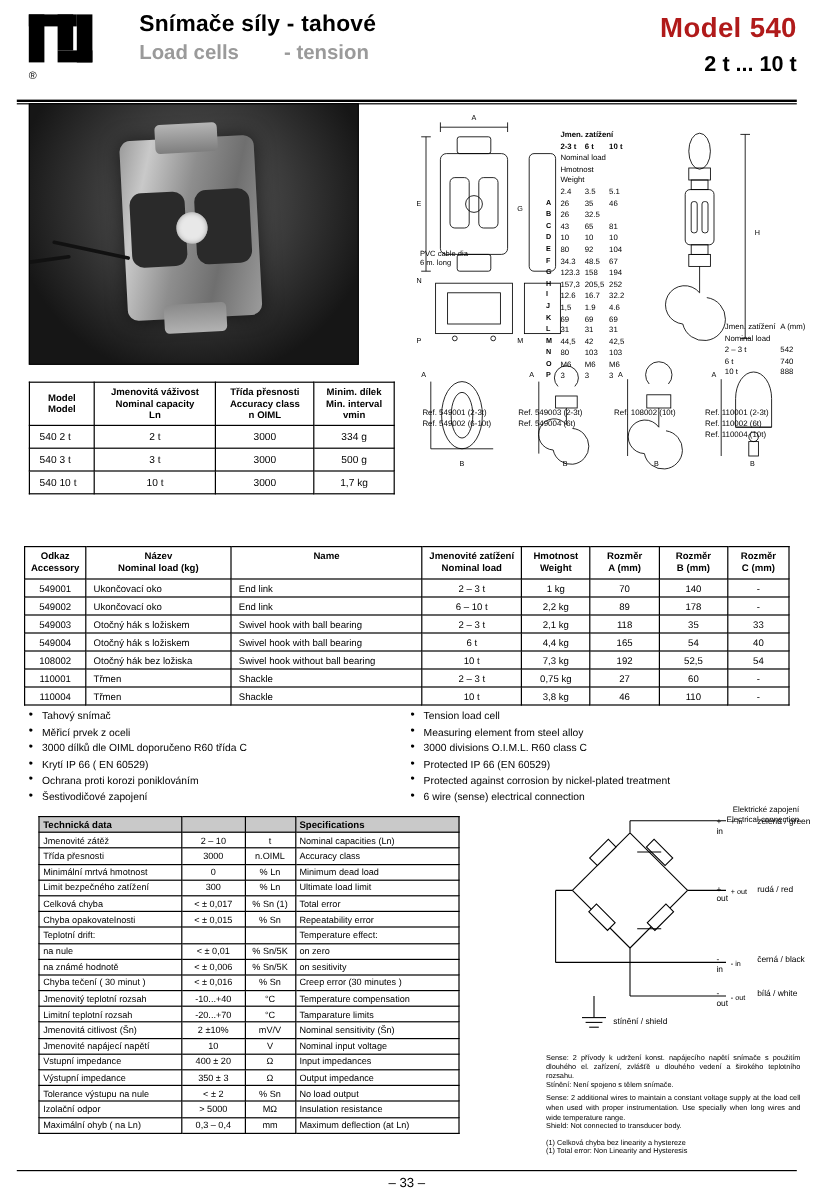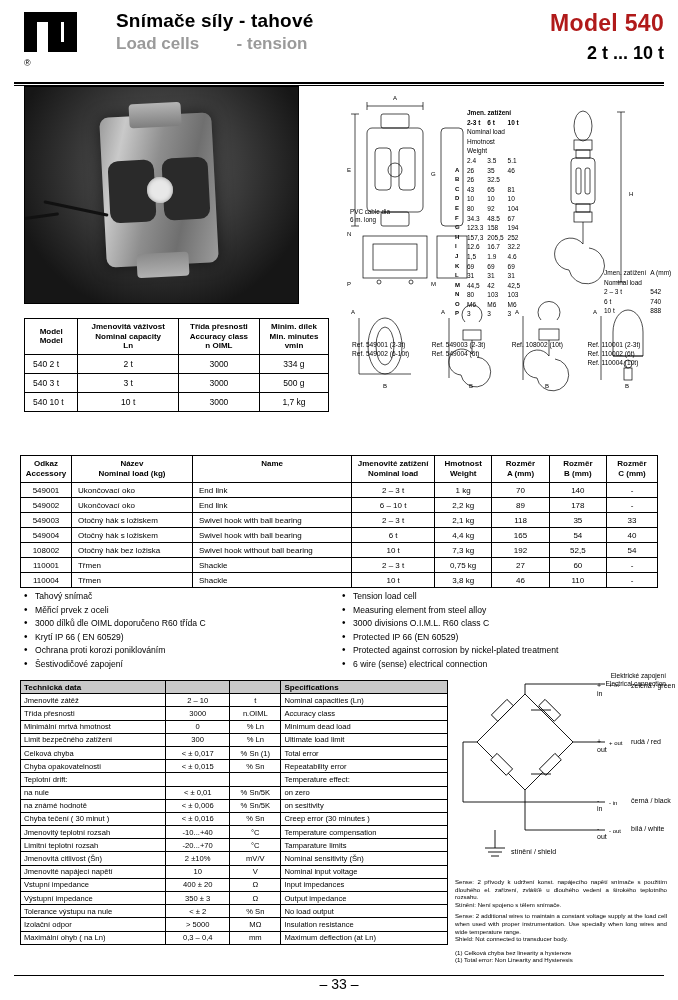--- a/index.html
+++ b/index.html
@@ -71,21 +71,21 @@
   .acc-table td { font-size:8px; text-align:center; padding:2.5px 2px; }
   .acc-table td.l { text-align:left; padding-left:6px; }
 
   
   .bullets { position:absolute; left:24px; top:590px; width:636px; display:flex; }
   .bullets ul { list-style:none; margin:0; padding:0; width:50%; }
   .bullets li { font-size:8.6px; line-height:13.5px; padding-left:11px; position:relative; }
   .bullets li:before { content:"•"; position:absolute; left:0; top:-1px; font-size:10px; }
 
   
-  .tech { position:absolute; left:20px; top:680px; width:428px; }
+  .tech { position:absolute; left:32px; top:680px; width:351px; }
   .tech table { width:100%; }
   .tech td, .tech th { border:1px solid #000; font-size:7.6px; padding:1.6px 3px; }
   .tech th { font-weight:bold; background:#c9c9c9; font-size:8px; text-align:left; }
   .tech td.c { text-align:center; }
 
   
   .draw-area { position:absolute; left:345px; top:86px; width:320px; height:370px; }
   .dim-table { position:absolute; left:455px; top:108px; font-size:6.5px; line-height:9.6px; }
   .dim-table table { border-collapse:collapse; }
   .dim-table td { padding:0 4px 0 0; }
@@ -94,21 +94,21 @@
   .refs { position:absolute; left:352px; top:340px; font-size:6.6px; line-height:9px; }
   .refcol { display:inline-block; vertical-align:top; }
 
   .tiny { font-size:6.3px; line-height:8px; }
 
   
   .wiring { position:absolute; left:455px; top:680px; width:210px; }
   .wiring-title { font-size:6.6px; text-align:right; line-height:8px; }
   .wiring-note { position:absolute; left:455px; top:878px; width:212px; font-size:6.1px; line-height:7.6px; text-align:justify; }
 
-  .footer { position:absolute; left:0; right:0; bottom:8px; text-align:center; font-size:14px; }
+  .footer { position:absolute; left:0; right:0; bottom:8px; text-align:center; font-size:11px; }
   .footer-rule { position:absolute; left:14px; right:14px; bottom:24px; border-top:1px solid #000; }
 
   svg { display:block; }
   .lbl { font-size:6px; font-family:"Liberation Sans", sans-serif; }
 </style>
 </head>
 <body>
 
 <div class="page">
 
@@ -165,21 +165,21 @@
             <div>Nominal capacity</div>
             <div>Ln</div>
           </th>
           <th>
             <div>Třída přesnosti</div>
             <div>Accuracy class</div>
             <div>n OIML</div>
           </th>
           <th>
             <div>Minim. dílek</div>
-            <div>Min. minutes</div>
+            <div>Min. interval</div>
             <div>vmin</div>
           </th>
         </tr>
       </thead>
       <tbody>
         <tr>
           <td class="left">540   2 t</td>
           <td>2 t</td>
           <td>3000</td>
           <td>334 g</td>

